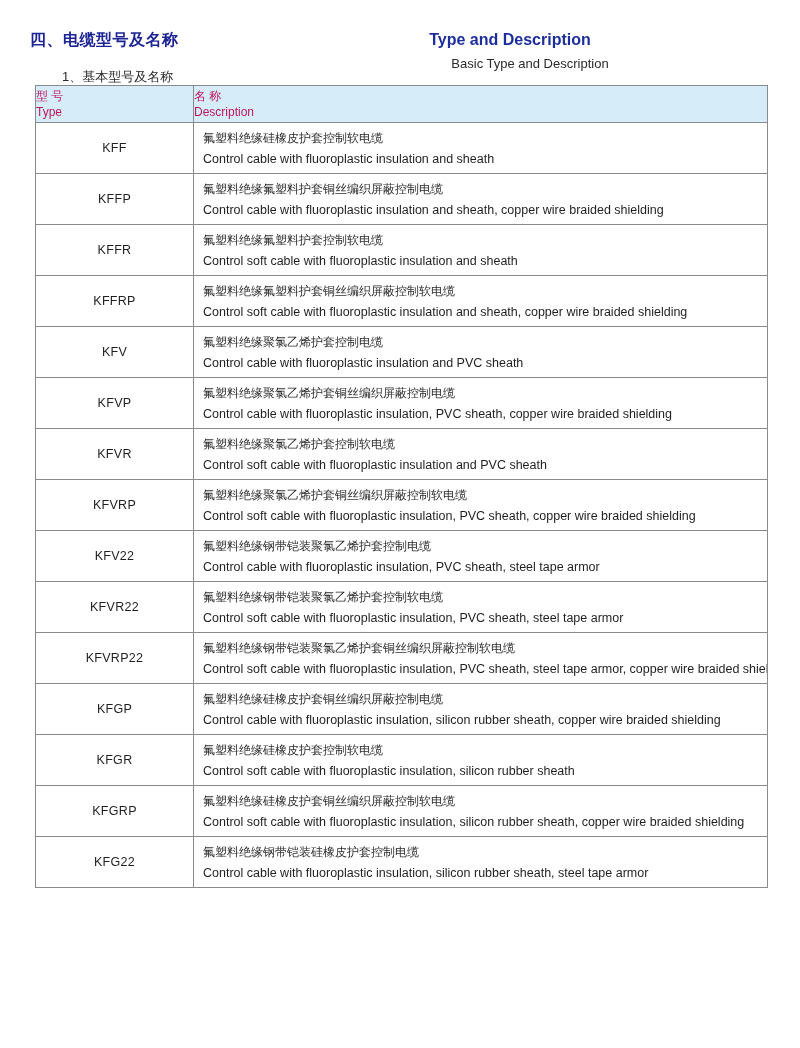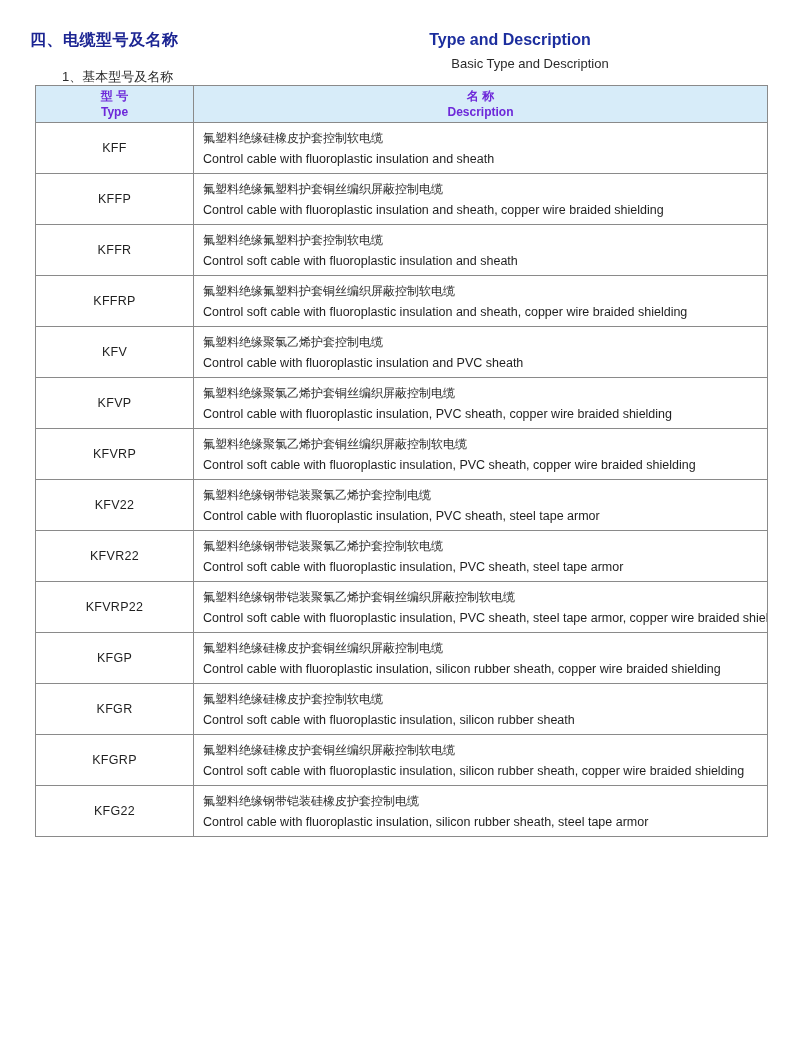--- a/index.html
+++ b/index.html
@@ -39,23 +39,23 @@
     table-layout: fixed;
     font-size: 12px;
   }
   .cable-table th, .cable-table td {
     border: 1px solid #8a8a8a;
     vertical-align: middle;
   }
   .cable-table thead th {
     background: #d7ecf9;
     height: 37px;
-    font-weight: bold;
-    text-align: center;
-    color: #6d28d9;
+    font-weight: normal;
+    text-align: left;
+    color: #be185d;
     line-height: 1.35;
     font-size: 12px;
   }
   .col-type { width: 158px; }
   .type-cell {
     text-align: center;
     font-size: 12.5px;
     color: #1f1f1f;
     letter-spacing: 0.3px;
   }
@@ -149,20 +149,29 @@
     <tr>
       <td class="type-cell">KFVP</td>
       <td class="desc-cell">
         <div class="desc-inner">
           <div class="desc-zh">氟塑料绝缘聚氯乙烯护套铜丝编织屏蔽控制电缆</div>
           <div class="desc-en">Control cable with fluoroplastic insulation, PVC sheath, copper wire braided shielding</div>
         </div>
       </td>
     </tr>
 
+    <tr>
+      <td class="type-cell">KFVR</td>
+      <td class="desc-cell">
+        <div class="desc-inner">
+          <div class="desc-zh">氟塑料绝缘聚氯乙烯护套控制软电缆</div>
+          <div class="desc-en">Control soft cable with fluoroplastic insulation and PVC sheath</div>
+        </div>
+      </td>
+    </tr>
 
     <tr>
       <td class="type-cell">KFVRP</td>
       <td class="desc-cell">
         <div class="desc-inner">
           <div class="desc-zh">氟塑料绝缘聚氯乙烯护套铜丝编织屏蔽控制软电缆</div>
           <div class="desc-en">Control soft cable with fluoroplastic insulation, PVC sheath, copper wire braided shielding</div>
         </div>
       </td>
     </tr>

